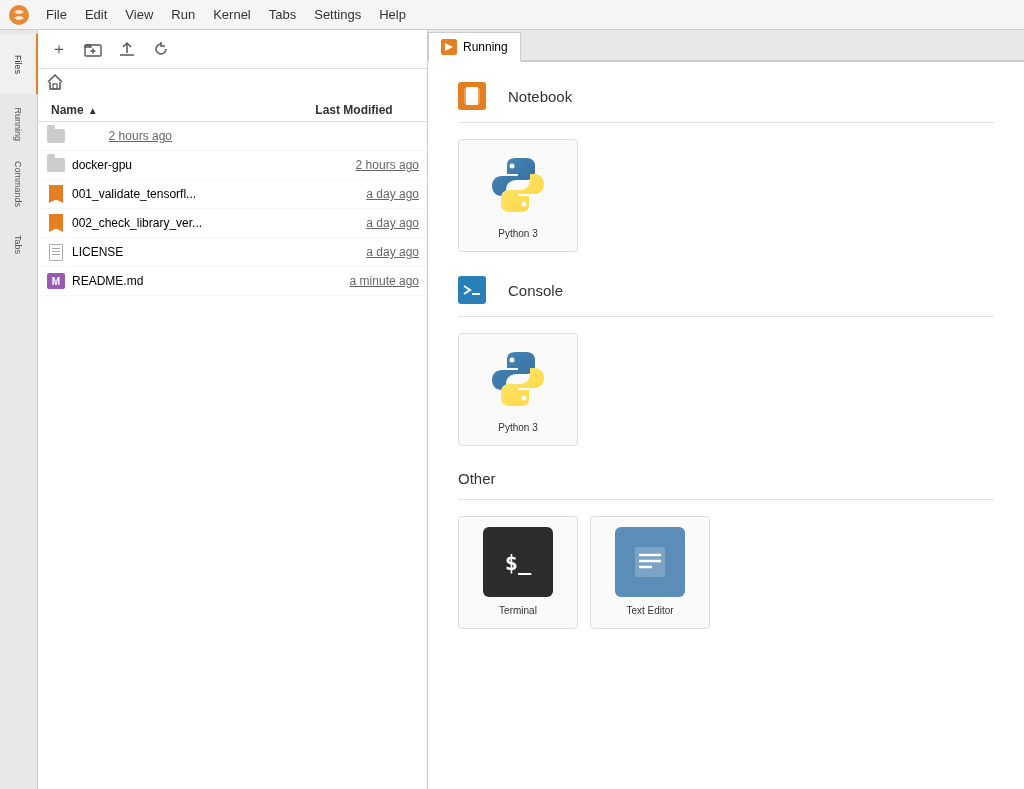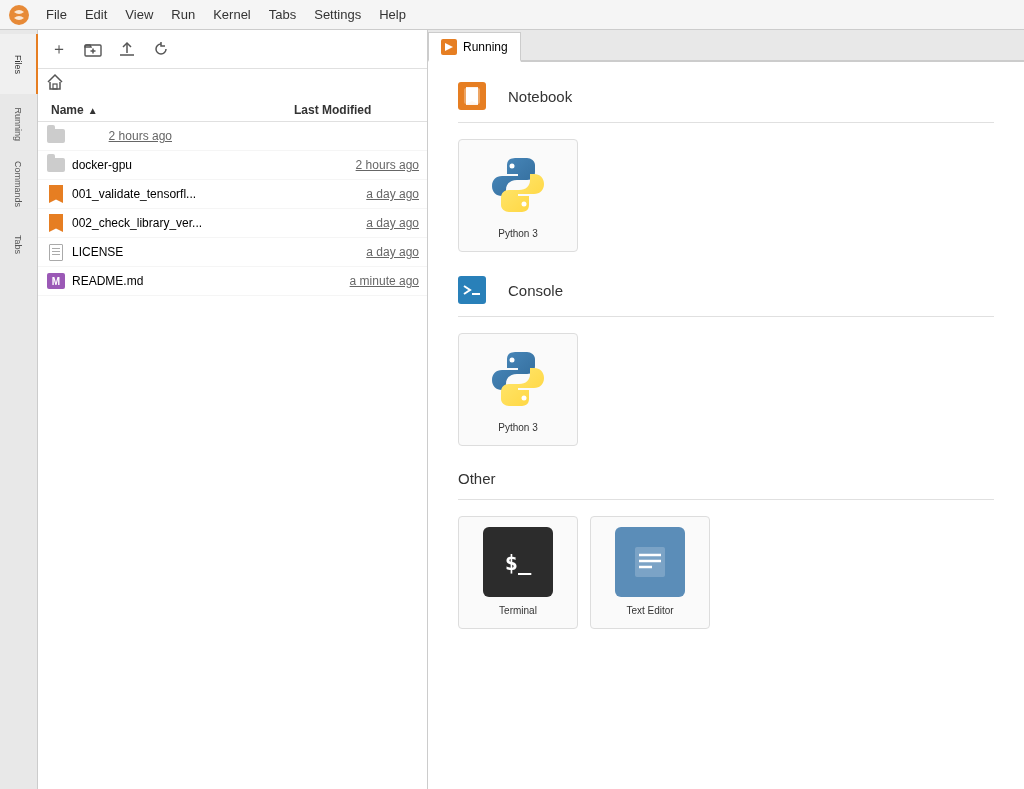--- a/index.html
+++ b/index.html
@@ -26,21 +26,21 @@
     #file-toolbar { display: flex; align-items: center; padding: 6px 8px; gap: 8px; border-bottom: 1px solid #e0e0e0; }
     .toolbar-btn { width: 26px; height: 26px; border: none; background: transparent; cursor: pointer; display: flex; align-items: center; justify-content: center; border-radius: 3px; color: #555; font-size: 16px; }
 
     
     #file-home { padding: 4px 8px; }
     .home-btn { background: none; border: none; cursor: pointer; font-size: 16px; color: #555; }
 
     
     #file-list-header { display: flex; align-items: center; padding: 4px 13px; border-bottom: 1px solid #e0e0e0; font-weight: 600; color: #333; font-size: 12px; }
     #file-list-header .col-name { flex: 1; display: flex; align-items: center; gap: 4px; }
-    #file-list-header .col-modified { width: 120px; text-align: left; }
+    #file-list-header .col-modified { width: 120px; text-align: center; }
 
     
     #file-list { flex: 1; overflow-y: auto; }
     .file-row { display: flex; align-items: center; padding: 4px 8px; cursor: pointer; border-bottom: 1px solid #f5f5f5; font-size: 12px; }
     .file-row .file-icon { width: 20px; height: 20px; margin-right: 6px; display: flex; align-items: center; justify-content: center; flex-shrink: 0; }
     .file-row .file-name { flex: 1; overflow: hidden; text-overflow: ellipsis; white-space: nowrap; }
     .file-row .file-modified { width: 100px; text-align: right; color: #666; white-space: nowrap; text-decoration: underline; }
 
     
     .icon-folder { width: 18px; height: 14px; background: #ccc; border-radius: 0 2px 2px 2px; position: relative; }

